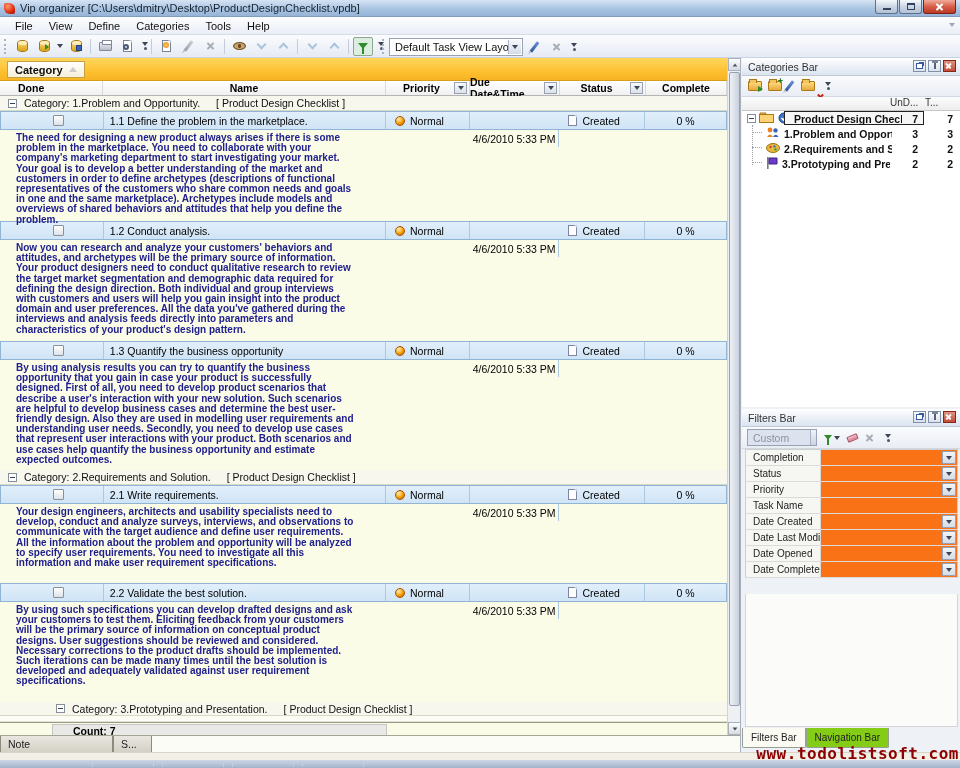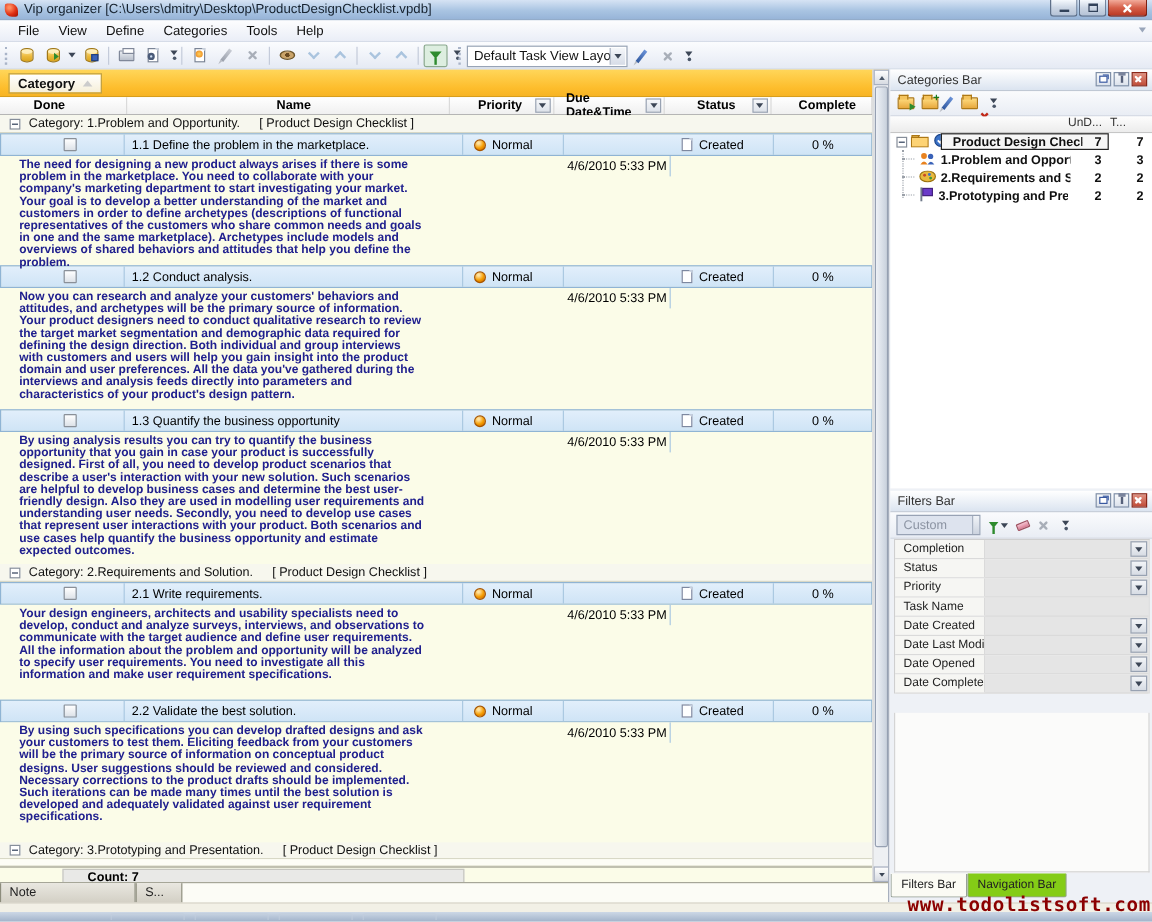--- a/index.html
+++ b/index.html
@@ -77,31 +77,31 @@
     background:linear-gradient(#ffd65a,#fdbd2c 70%,#f7b424);border-bottom:1px solid #d89e1c;}
   .catbtn{position:absolute;left:7px;top:3px;height:17px;padding:0 7px;
     background:linear-gradient(#ffffff,#f6efd8);border:1px solid #c2a243;font-size:11px;font-weight:bold;
     display:flex;align-items:center;gap:6px;color:#101010;}
   .sort-tri{width:0;height:0;border-left:4px solid transparent;border-right:4px solid transparent;border-bottom:5px solid #cccccc;}
 
   
   .colheader{position:absolute;left:0;top:81px;width:727px;height:15px;
     background:linear-gradient(#ffffff,#f0f0f0);border-bottom:1px solid #b5b5b5;display:flex;}
   .hcell{border-right:1px solid #dadada;display:flex;align-items:center;position:relative;
-    font-size:10.5px;font-weight:bold;color:#000;justify-content:center;margin-left:10px;}
+    font-size:10.5px;font-weight:bold;color:#000;justify-content:center;}
   .w-done{width:103px;} .w-name{width:283px;} .w-pri{width:84px;} .w-due{width:90px;} .w-status{width:86px;} .w-comp{width:81px;}
   .hcell.w-done{justify-content:flex-start;padding-left:18px;}
   .hfilter{position:absolute;right:2px;top:1px;width:13px;height:12px;
     background:linear-gradient(#f7f8fa,#dde2ea);border:1px solid #98a2b2;display:flex;align-items:center;justify-content:center;}
   .hcell.w-pri span,.hcell.w-due span,.hcell.w-status span{margin-right:12px;}
 
   
   .gridbody{position:absolute;left:0;top:96px;width:727px;height:639px;background:#fbfce8;overflow:hidden;}
   .grow{height:15px;background:#f7f7ee;border-bottom:1px solid #d8d8c6;display:flex;align-items:center;font-size:10.5px;color:#101010;}
-  .grow.g3{height:14px;}
+  .grow.g3{height:14px;padding-left:48px;}
   .expbox{width:9px;height:9px;border:1px solid #868e9a;background:#fff;margin:0 7px 0 8px;position:relative;flex:none;}
   .expbox::after{content:'';position:absolute;left:1px;right:1px;top:3px;height:1px;background:#30405a;}
   .gsuffix{margin-left:16px;}
   .trow{height:19px;display:flex;background:linear-gradient(#e2effb,#cfe4f6);border:1px solid #8fb4d4;}
   .tc{border-right:1px solid #abc9e1;display:flex;align-items:center;font-size:10.5px;color:#000;height:100%;}
   .tc:last-child{border-right:none;}
   .tc.w-done{padding-left:52px;}
   .chk{width:11px;height:11px;border:1px solid #8a9098;background:linear-gradient(#ffffff,#dde2e8);border-radius:1px;}
   .tc.w-name{padding-left:6px;}
   .tc.w-pri{padding-left:9px;gap:5px;}
@@ -169,21 +169,21 @@
   .tstub{position:absolute;left:10px;width:10px;border-top:1px dotted #9aa0a8;}
   .tico{flex:none;margin-right:4px;}
 
   
   .f-toolbar{position:absolute;left:1px;top:369px;width:218px;height:22px;
     background:linear-gradient(#fafbfd,#e9edf4);border-bottom:1px solid #d2d8e2;display:flex;align-items:center;padding-left:5px;gap:7px;}
   .fcombo{width:70px;height:17px;background:#dde3ee;border:1px solid #98a2b4;font-size:10.5px;color:#8b93a2;
     display:flex;align-items:center;padding-left:5px;position:relative;}
   .fcombo .dd2{position:absolute;right:0;top:0;bottom:0;width:6px;background:linear-gradient(#f1f4f8,#ccd3df);border-left:1px solid #a8b2c2;}
   .f-rows{position:absolute;left:4px;top:391px;width:213px;background:#fff;border:1px solid #cfcfcf;border-bottom:none;}
-  .frow{position:relative;height:16px;border-bottom:1px solid #dadada;background:#e5e5e5;}
+  .frow{position:relative;height:16px;border-bottom:1px solid #dadada;background:#f97316;}
   .flabel{position:absolute;left:0;top:0;bottom:0;width:75px;background:#f6f6f3;border-right:1px solid #dadada;
     font-size:10px;color:#222;display:flex;align-items:center;padding-left:7px;white-space:nowrap;overflow:hidden;}
   .fbtn{position:absolute;right:1px;top:1px;width:14px;height:13px;background:linear-gradient(#f3f5f8,#d7dce4);
     border:1px solid #98a2b2;display:flex;align-items:center;justify-content:center;}
   .f-empty{position:absolute;left:4px;top:536px;width:213px;height:133px;background:#fbfbfa;border:1px solid #d4d4d4;border-top:none;}
   .f-tabs{position:absolute;left:1px;top:670px;width:218px;height:22px;display:flex;background:#eef1f6;}
   .ftab{height:20px;border:1px solid #96a096;border-top:none;font-size:10px;color:#222;display:flex;align-items:center;padding:0 8px;border-radius:0 0 2px 2px;}
   .ftab.active{background:#fbfbf4;} .ftab.inactive{background:#84cc16;}
 
   

